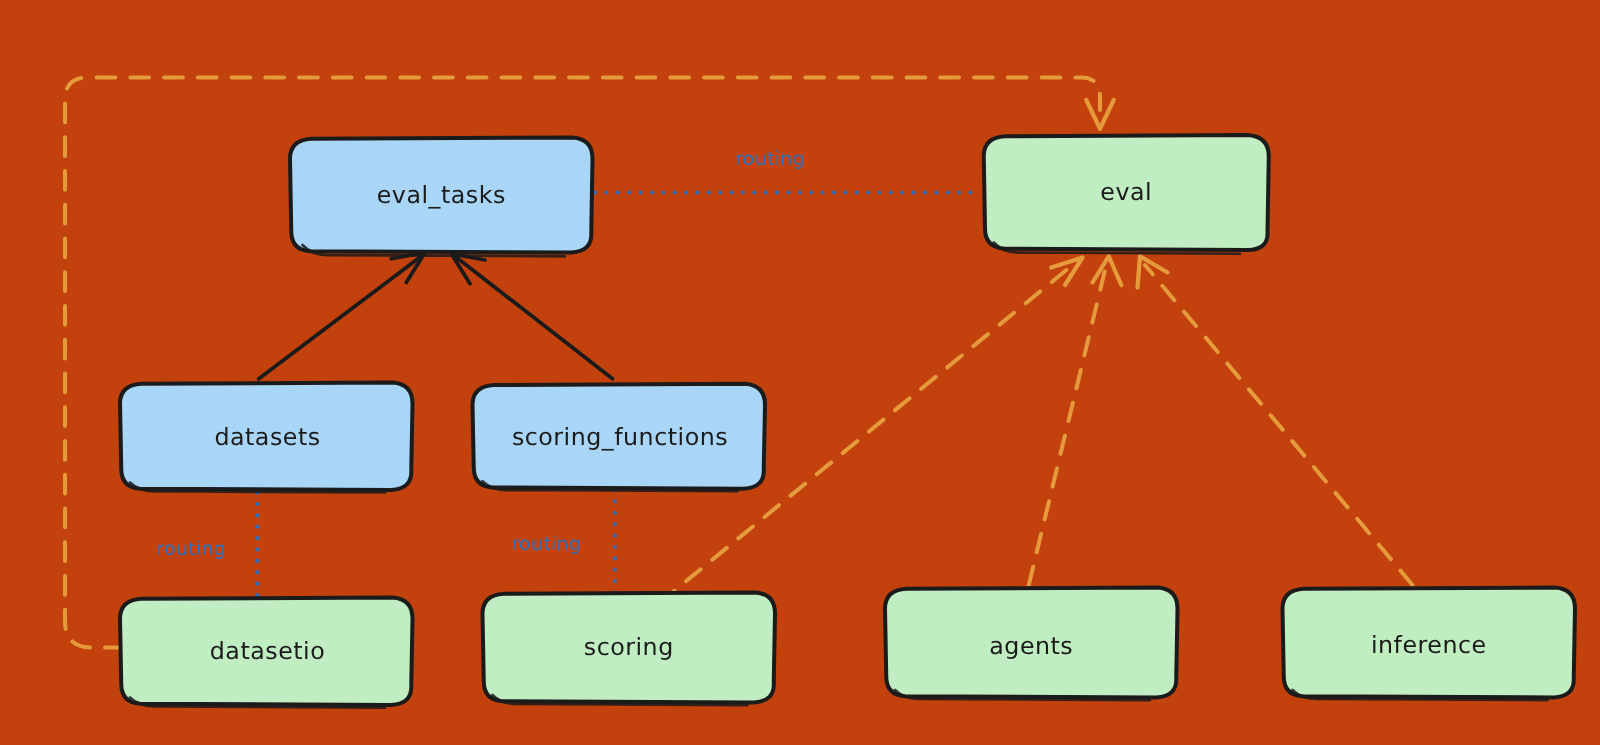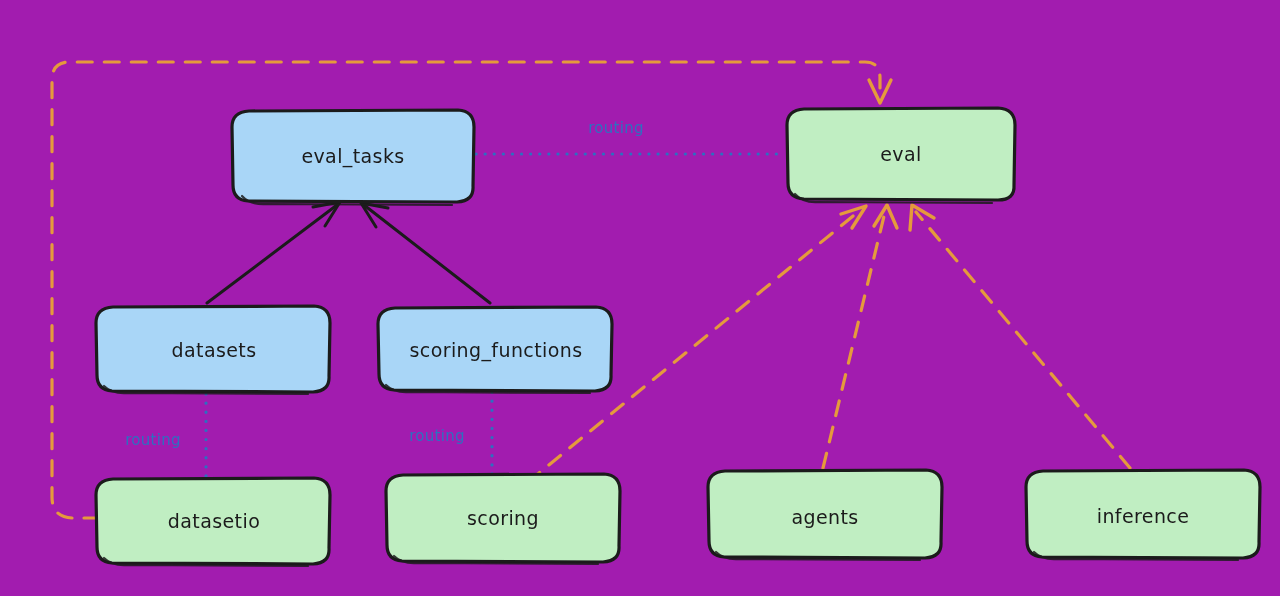--- a/index.html
+++ b/index.html
@@ -10,21 +10,21 @@
   body {
     width: 1280px;
     height: 596px;
     font-family: "DejaVu Sans", sans-serif;
     overflow: hidden;
   }
   #diagram-root {
     position: relative;
     width: 1280px;
     height: 596px;
-    background: #a21caf;
+    background: #c2410c;
   }
   #diagram-svg {
     position: absolute;
     top: 0;
     left: 0;
     width: 1280px;
     height: 596px;
   }
   .node-label {
     font-family: "DejaVu Sans", sans-serif;

